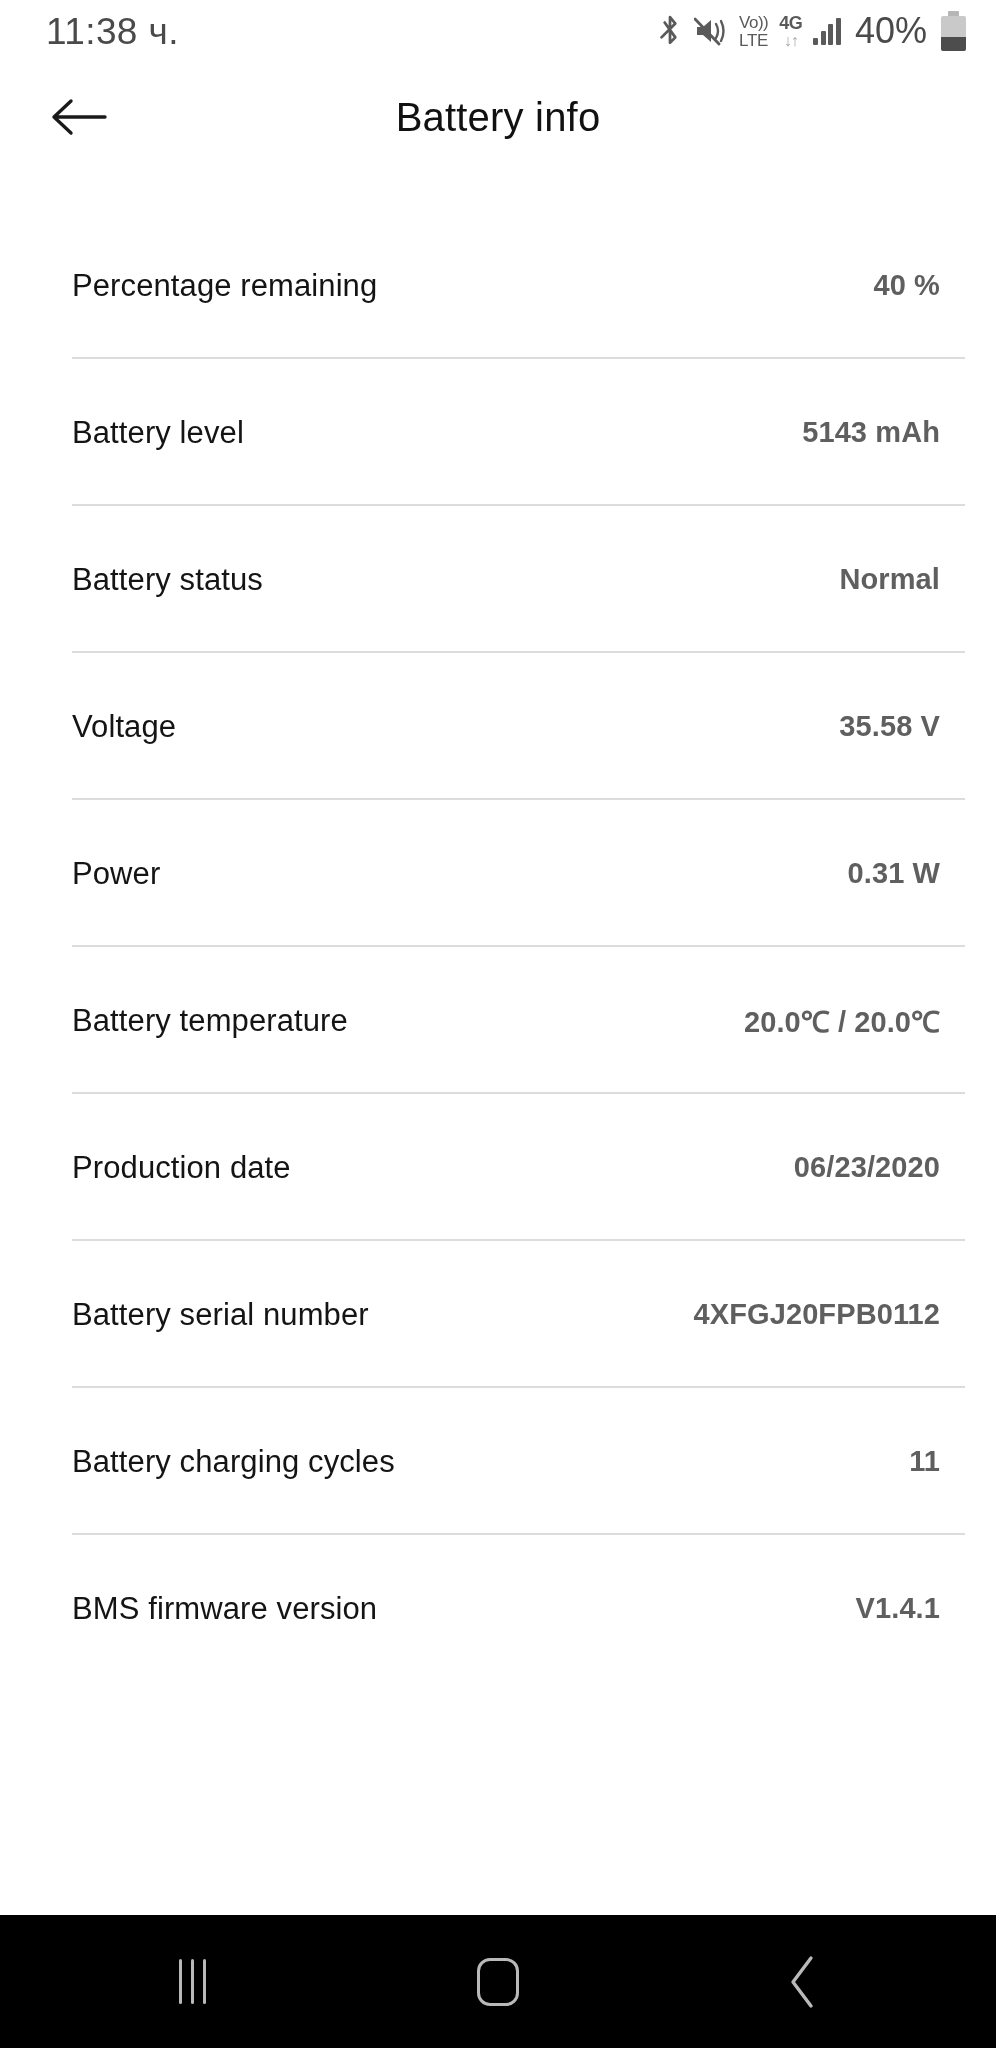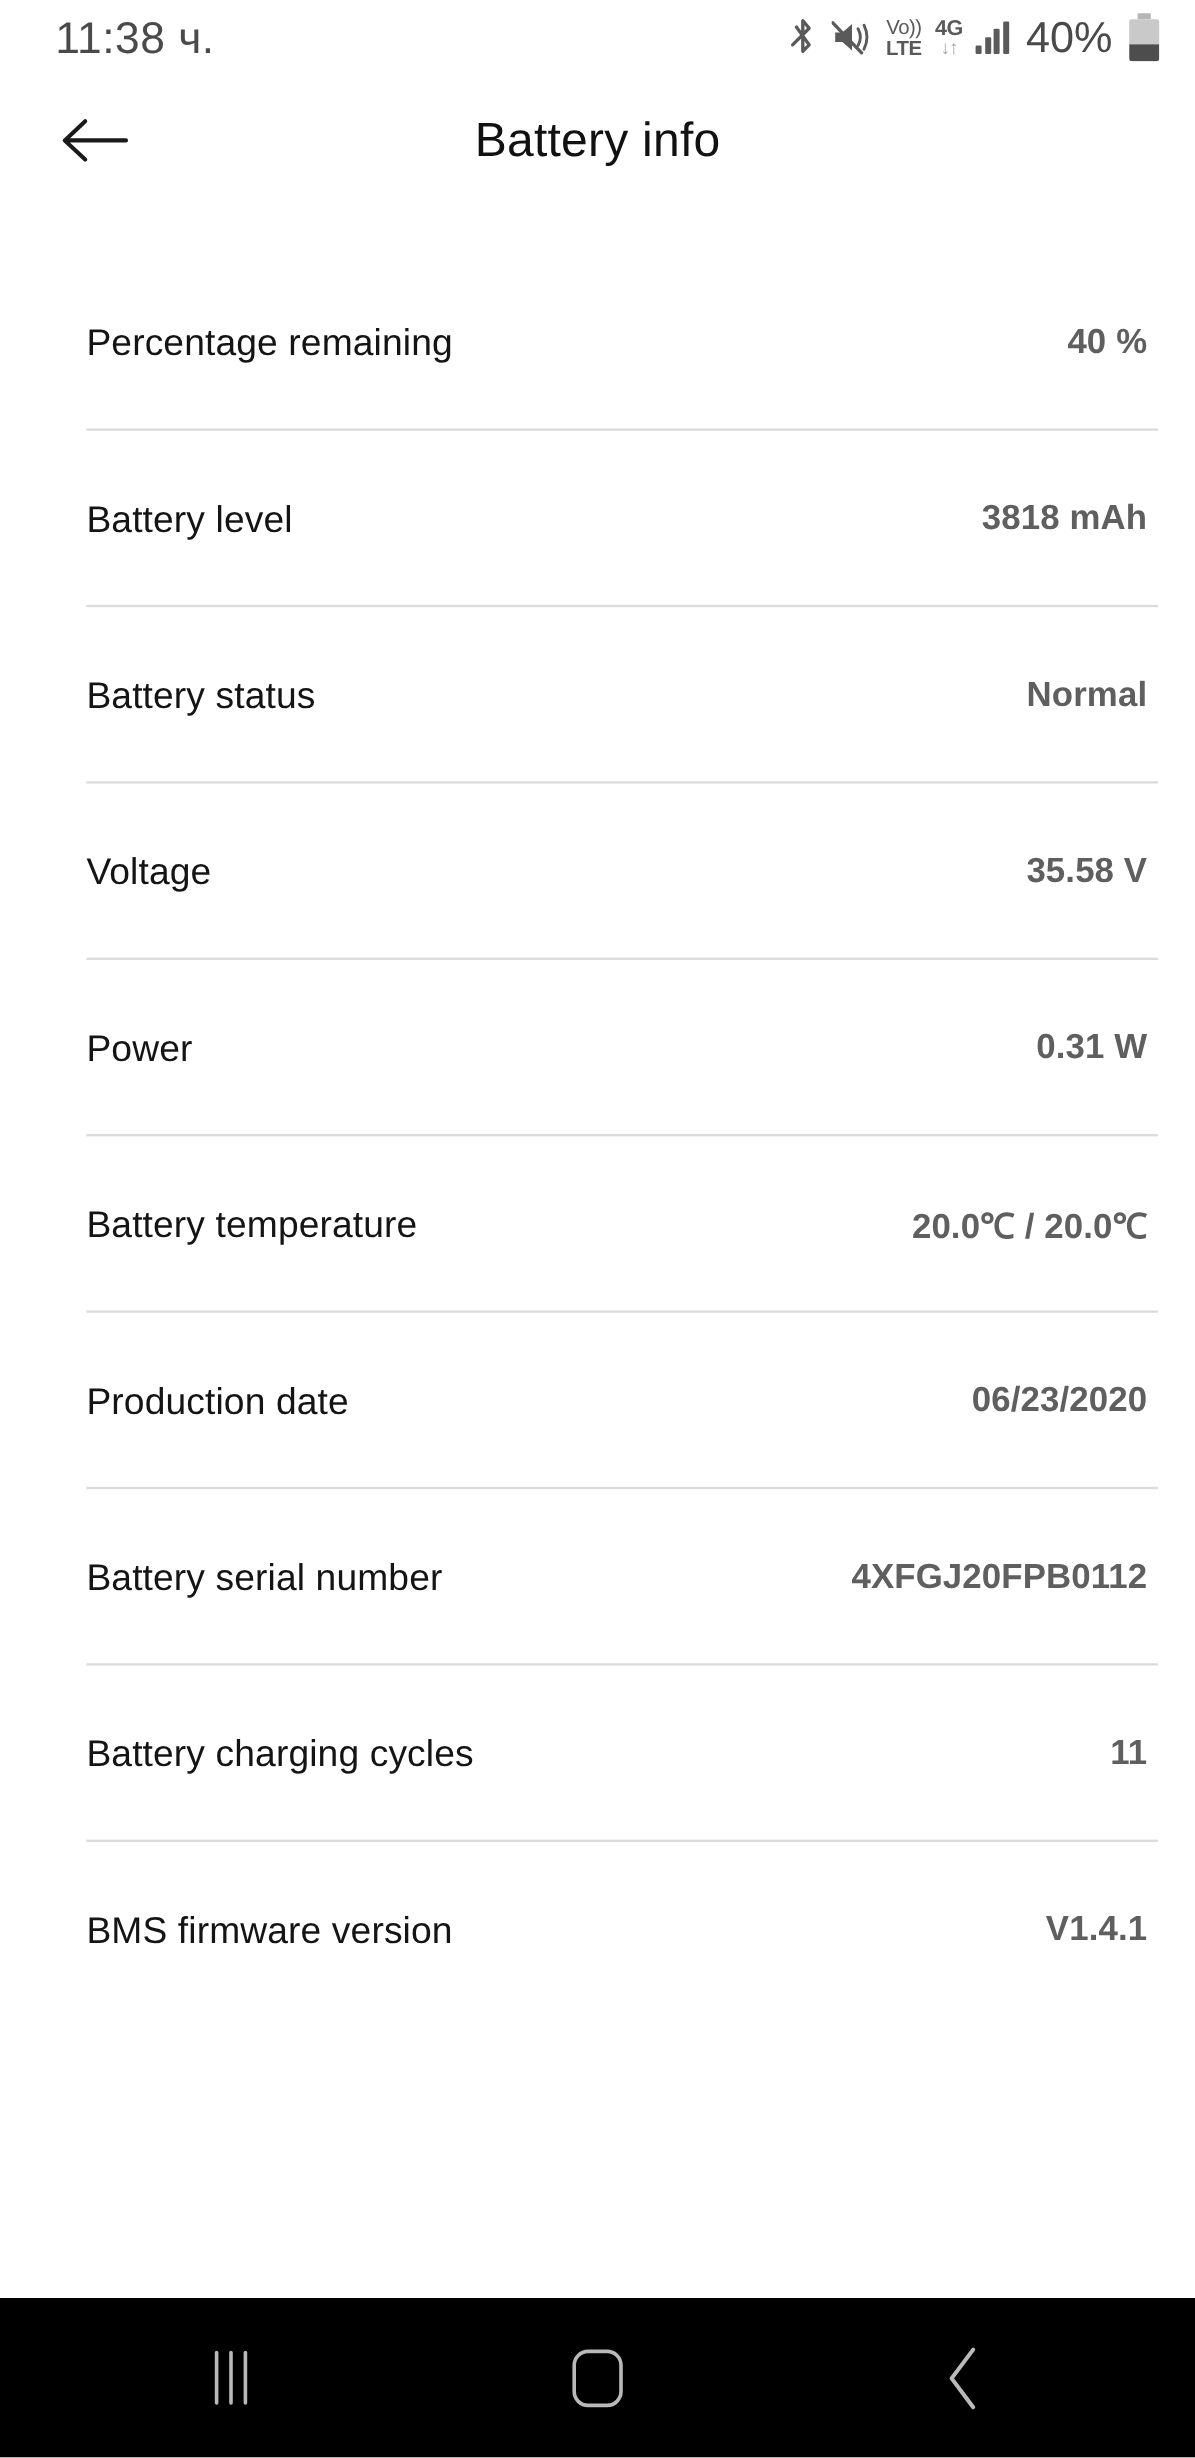--- a/index.html
+++ b/index.html
@@ -42,21 +42,21 @@
   }
   .sicon { display:flex; align-items:center; justify-content:center; color:#5a5a5a; }
 
   .ico-bt { width:26px; height:34px; }
   .ico-mute { width:34px; height:30px; }
   .ico-volte {
     display:flex; flex-direction:column; align-items:center;
     line-height:1; color:#5a5a5a;
   }
   .ico-volte .l1 { font-size:17px; letter-spacing:-0.5px; }
-  .ico-volte .l2 { font-size:17px; font-weight:bold; letter-spacing:-0.3px; margin-top:1px; }
+  .ico-volte .l2 { font-size:17px; font-weight:normal; letter-spacing:-0.3px; margin-top:1px; }
   .ico-4g {
     display:flex; flex-direction:column; align-items:center;
     line-height:1;
   }
   .ico-4g .g { font-size:18px; font-weight:bold; color:#5a5a5a; letter-spacing:-0.4px;}
   .ico-4g .arrows { font-size:16px; color:#a8a8a8; margin-top:1px; letter-spacing:-1px;}
   .ico-sig { display:flex; align-items:flex-end; gap:2.5px; height:27px; }
   .ico-sig i { display:block; width:5px; background:#5a5a5a; border-radius:1px; }
   .ico-sig i:nth-child(1){ height:7px; }
   .ico-sig i:nth-child(2){ height:14px; }
@@ -112,21 +112,21 @@
     flex:1 1 auto;
     padding-top:40px;
     overflow:hidden;
   }
   .row {
     position:relative;
     height:147px;
     display:flex;
     align-items:center;
     justify-content:space-between;
-    padding:0 40px 0 72px;
+    padding:0 56px 0 72px;
     gap:16px;
   }
   .row::after {
     content:"";
     position:absolute;
     left:72px; right:31px; bottom:0;
     height:2px;
     background:#dcdcdc;
   }
   .row.last::after { display:none; }
@@ -235,21 +235,21 @@
 
   <div class="list">
 
     <div class="row">
       <span class="row-label">Percentage remaining</span>
       <span class="row-value">40 %</span>
     </div>
 
     <div class="row">
       <span class="row-label">Battery level</span>
-      <span class="row-value">3818 mAh</span>
+      <span class="row-value">5143 mAh</span>
     </div>
 
     <div class="row">
       <span class="row-label">Battery status</span>
       <span class="row-value">Normal</span>
     </div>
 
     <div class="row">
       <span class="row-label">Voltage</span>
       <span class="row-value">35.58 V</span>

